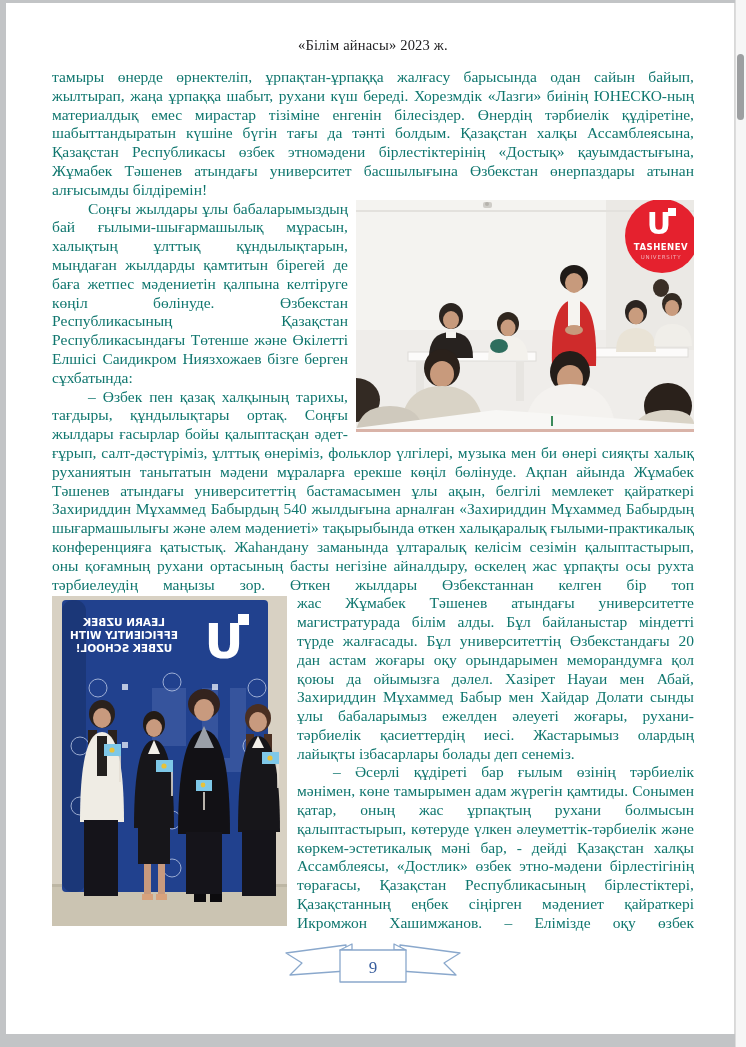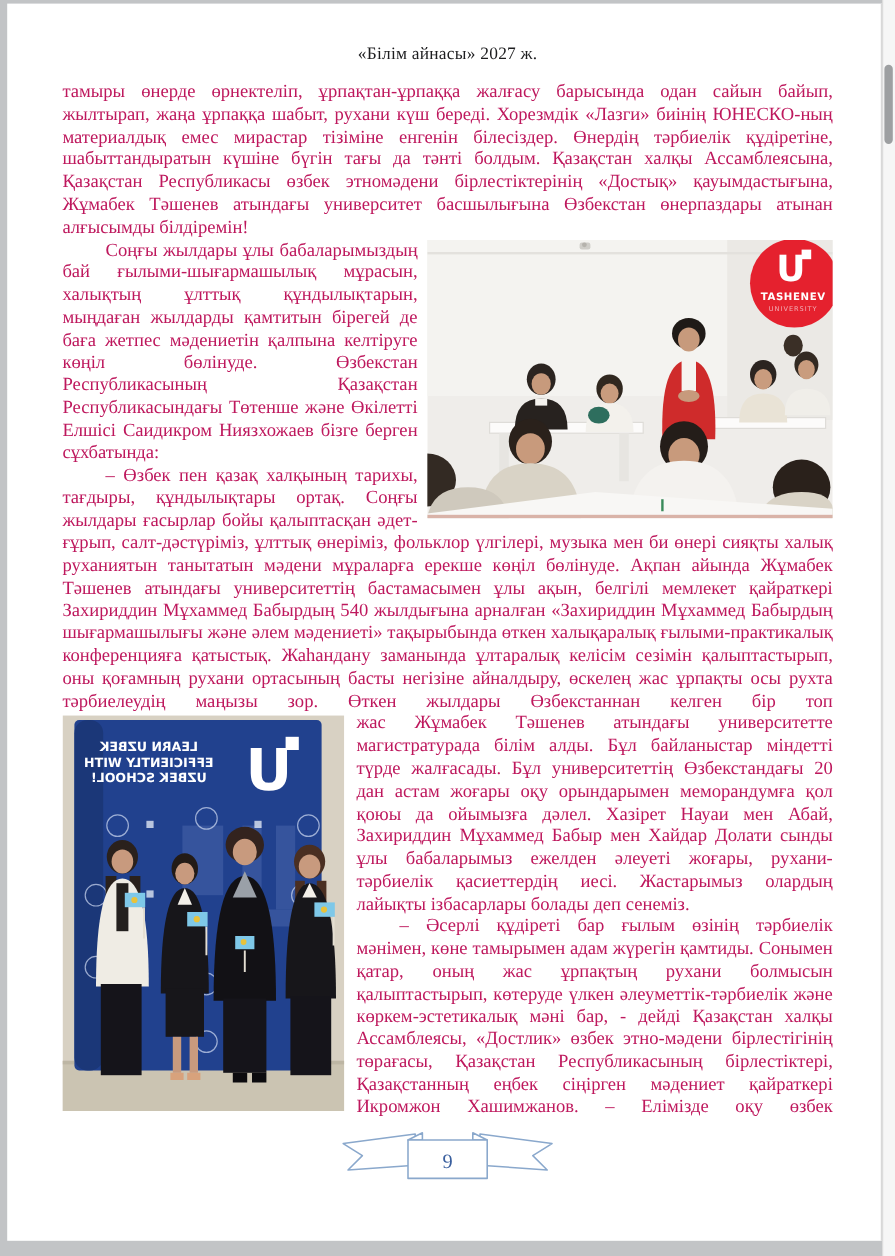--- a/index.html
+++ b/index.html
@@ -21,21 +21,21 @@
   .scrollbar-thumb {
     position:absolute; right:2px; top:54px; width:7px; height:66px;
     background:#9d9fa1; border-radius:4px;
   }
 
   .running-header {
     text-align:center; font-size:14.5px; color:#1d1d1f; margin-bottom:14px;
     letter-spacing:.2px;
   }
 
-  .flow { font-size:15.5px; line-height:18.8px; color:#be185d; text-align:justify; }
+  .flow { font-size:15.5px; line-height:18.8px; color:#0f766e; text-align:justify; }
   .flow p { margin:0; }
   .indent { text-indent:36px; }
   .justify-last { text-align-last:justify; }
 
   .photo1 {
     float:right; width:338px; height:232px; margin:0 0 6px 8px;
     overflow:hidden;
   }
   .photo2 {
     float:left; width:235px; height:330px; margin:2px 10px 2px 0;
@@ -46,21 +46,21 @@
   .ribbon-wrap { clear:both; text-align:center; padding:6px 0 0 0; }
   .ribbon-wrap svg { display:inline-block; vertical-align:top; }
 </style>
 </head>
 <body>
 
 <div class="viewport">
 
   <div class="page">
 
-    <div class="running-header">«Білім айнасы» 2027 ж.</div>
+    <div class="running-header">«Білім айнасы» 2023 ж.</div>
 
     <div class="flow">
 
       <p>тамыры өнерде өрнектеліп, ұрпақтан-ұрпаққа жалғасу барысында одан сайын байып, жылтырап, жаңа ұрпаққа шабыт, рухани күш береді. Хорезмдік «Лазги» биінің ЮНЕСКО-ның материалдық емес мирастар тізіміне енгенін білесіздер. Өнердің тәрбиелік құдіретіне, шабыттандыратын күшіне бүгін тағы да тәнті болдым. Қазақстан халқы Ассамблеясына, Қазақстан Республикасы өзбек этномәдени бірлестіктерінің «Достық» қауымдастығына, Жұмабек Тәшенев атындағы университет басшылығына Өзбекстан өнерпаздары атынан алғысымды білдіремін!</p>
 
       <div class="photo1">
         <svg viewBox="0 0 338 232" preserveAspectRatio="none">
 
           <rect width="338" height="232" fill="#efedea"></rect>
           <rect width="338" height="130" fill="#f4f3f0"></rect>

